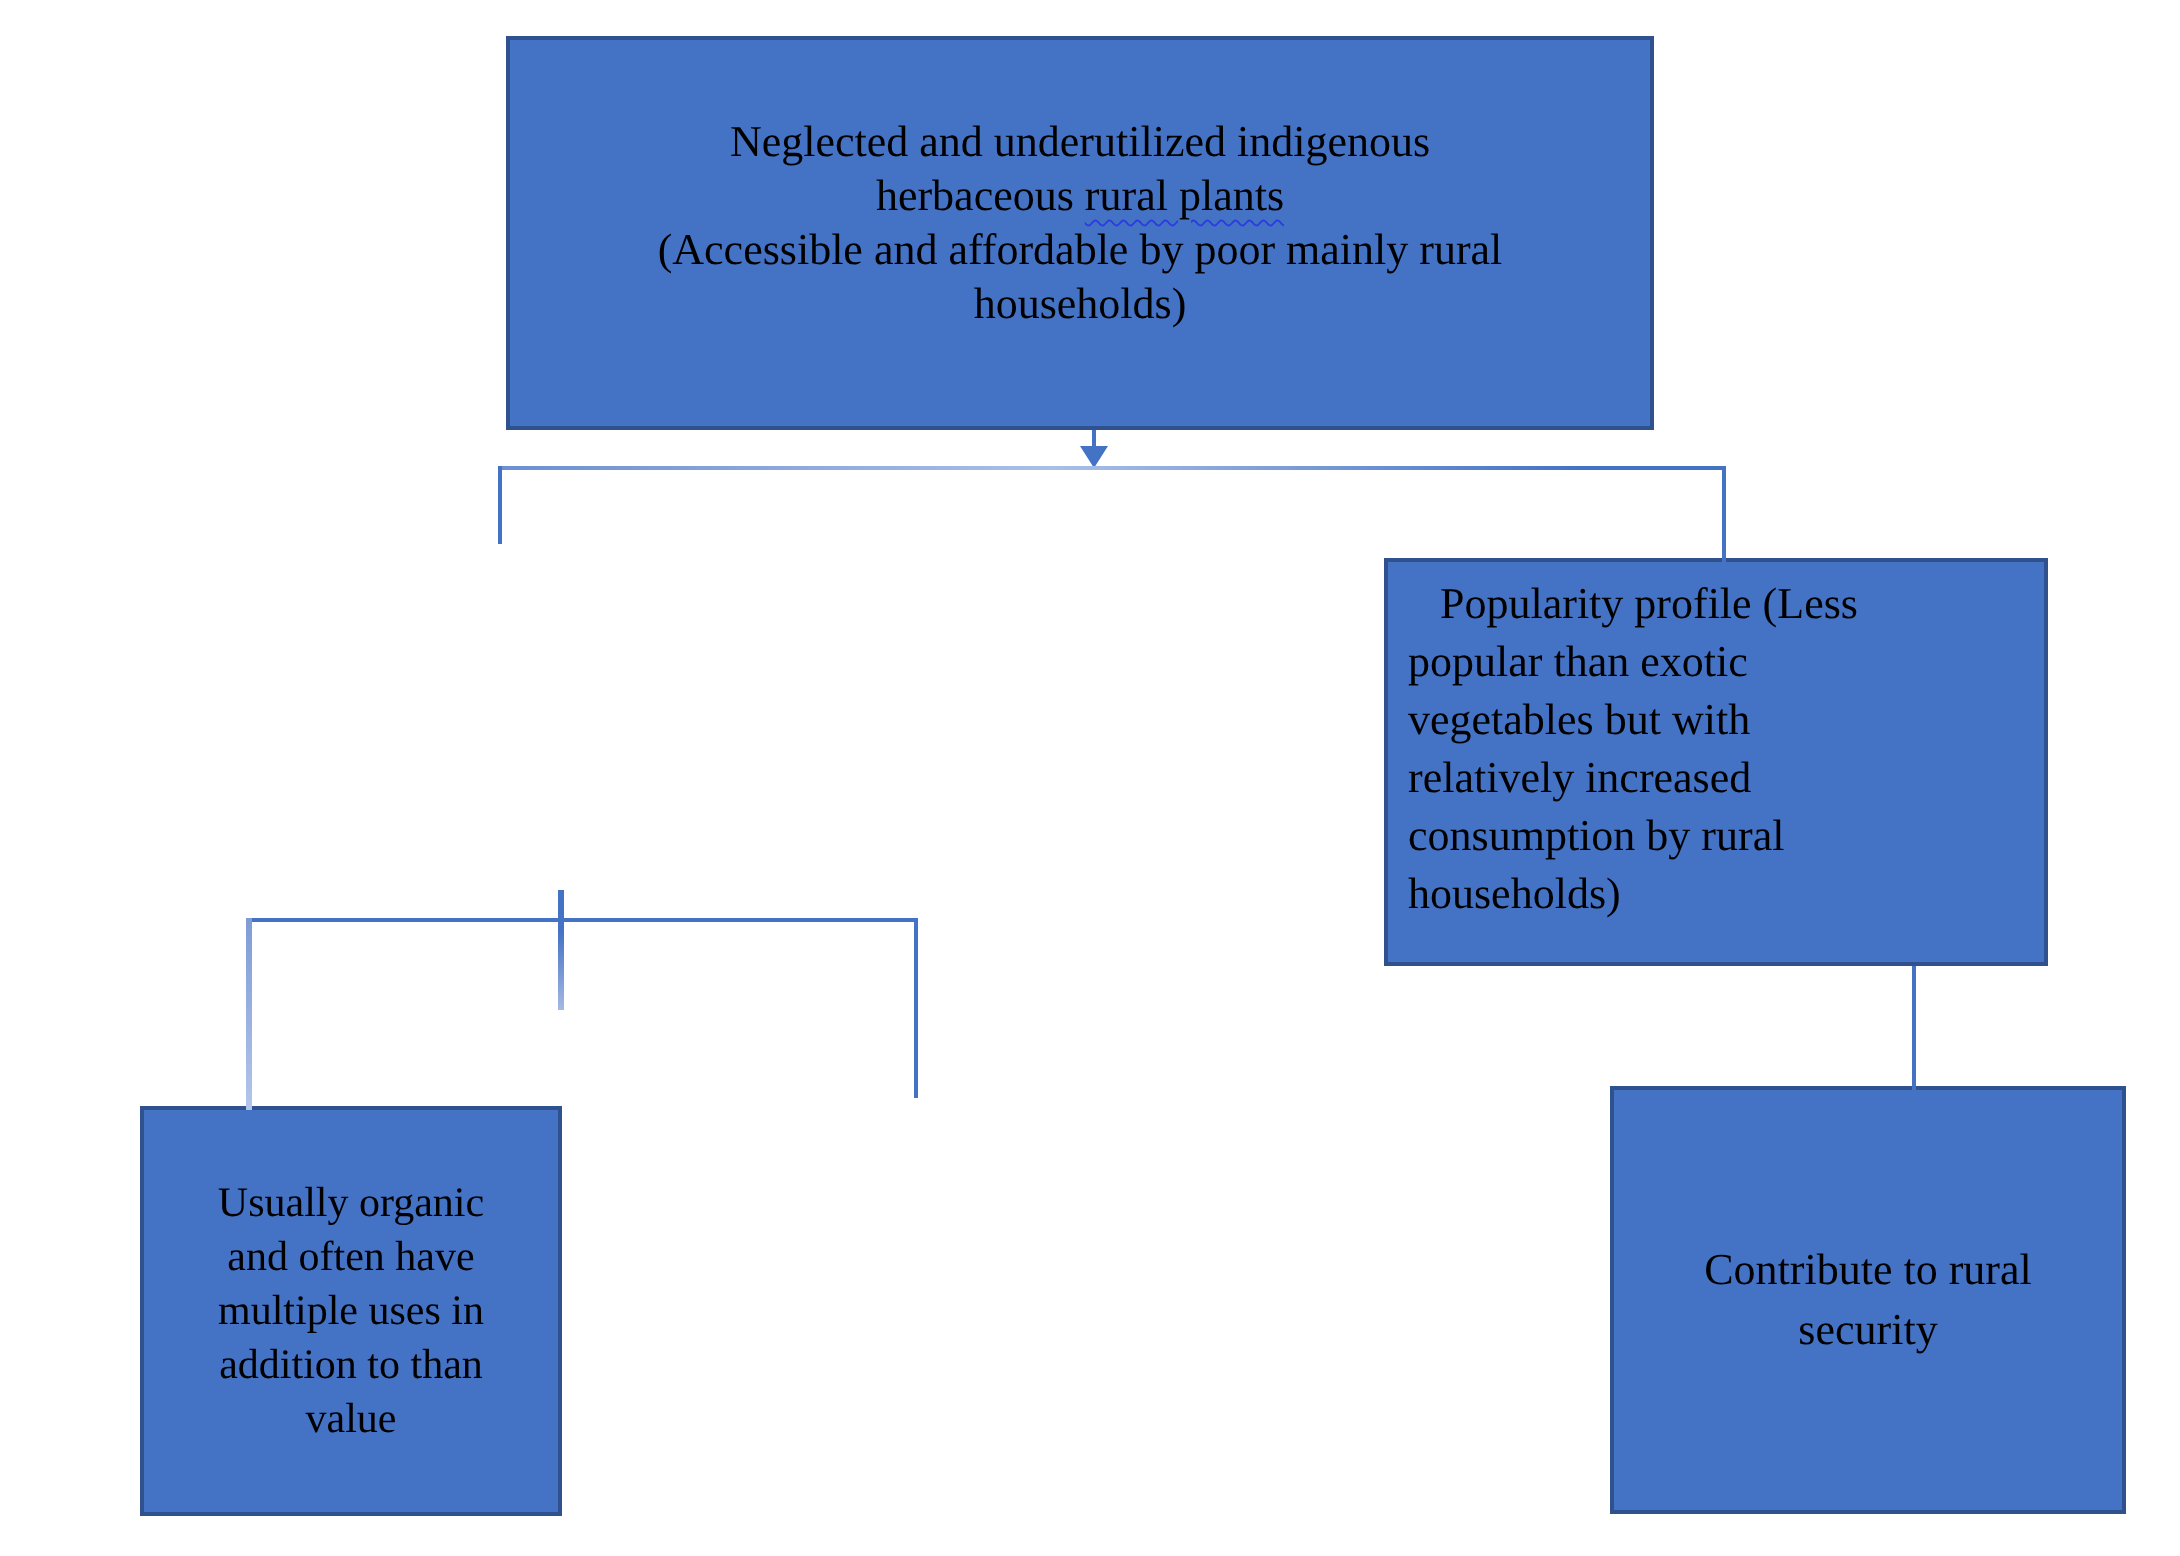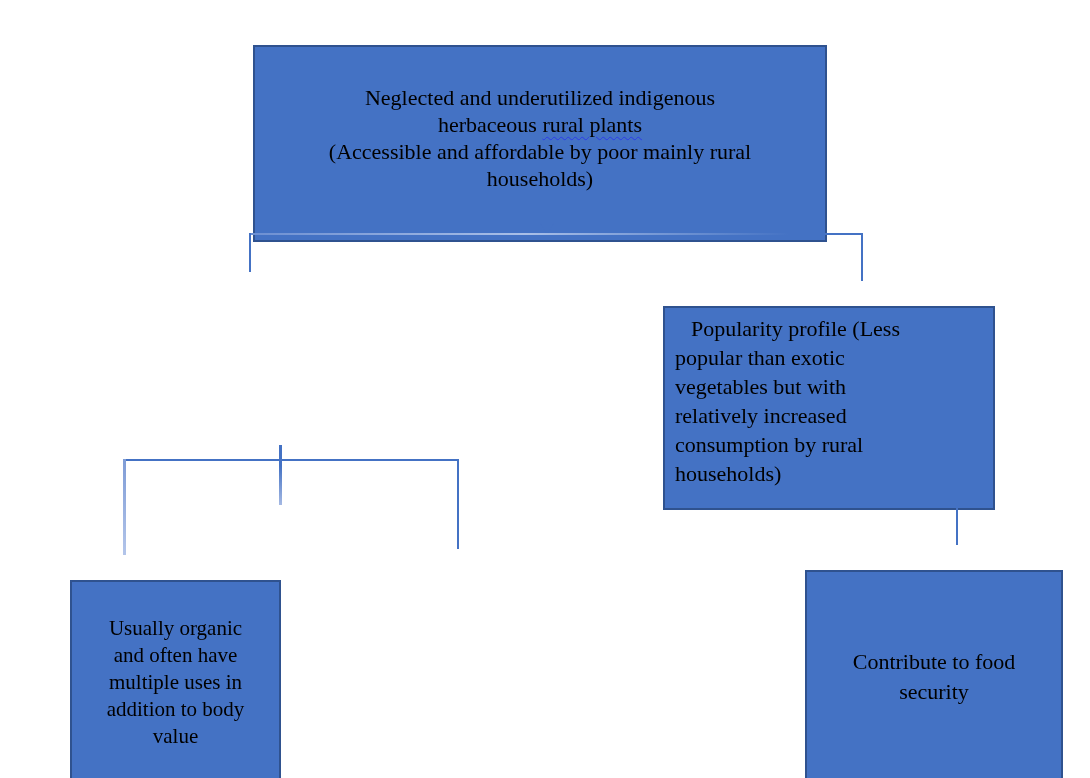--- a/index.html
+++ b/index.html
@@ -2,34 +2,34 @@
 <html><head>
 <meta charset="utf-8">
 <style>
   html,body{margin:0;padding:0;background:#fff;}
   .stage{
     position:relative;width:1090px;height:778px;background:#ffffff;
     overflow:hidden;font-family:"Liberation Serif","DejaVu Serif",serif;color:#000;
   }
   .box{
     position:absolute;background:#4472C4;border:2px solid #2F528F;
-    box-sizing:border-box;color:#000;margin-top:27px;
+    box-sizing:border-box;color:#000;
   }
   .txt{white-space:pre-line;}
   .center{text-align:center;}
   .flexc{display:flex;align-items:center;justify-content:center;}
 
   .b-root{left:253px;top:18px;width:574px;height:197px;font-size:22px;line-height:27px;}
   .b-root .txt{padding-top:37px;text-align:center;}
   .wavy{
     text-decoration-line:underline;text-decoration-style:wavy;
     text-decoration-color:#2B3BE8;text-decoration-thickness:1px;text-underline-offset:4px;
   }
   .b-nutri{left:105px;top:270px;width:345px;height:175px;font-size:21px;line-height:27px;padding-bottom:14px;}
-  .b-pop{left:663px;top:279px;width:332px;height:204px;font-size:22px;line-height:29px;}
+  .b-pop{left:692px;top:279px;width:332px;height:204px;font-size:22px;line-height:29px;}
   .b-pop .txt{padding:6px 8px 0 10px;text-indent:16px;}
   .b-organic{left:70px;top:553px;width:211px;height:205px;font-size:21px;line-height:27px;}
   .b-house{left:370px;top:543px;width:247px;height:215px;font-size:22px;line-height:29px;padding-top:8px;}
   .b-sec{left:805px;top:543px;width:258px;height:214px;font-size:22px;line-height:30px;}
 
   .line{position:absolute;background:#4472C4;}
   .l-root-stem{left:546px;top:215px;width:2px;height:10px;}
   .l-root-head{
     position:absolute;left:540px;top:223px;width:0;height:0;
     border-left:7px solid transparent;border-right:7px solid transparent;
@@ -66,27 +66,27 @@
 vegetables but with
 relatively increased
 consumption by rural
 households)</div>
   </div>
 
   <div class="box b-organic flexc">
     <div class="txt center">Usually organic
 and often have
 multiple uses in
-addition to body
+addition to than
 value</div>
   </div>
 
 
   <div class="box b-sec flexc">
-    <div class="txt center">Contribute to food
+    <div class="txt center">Contribute to rural
 security</div>
   </div>
 
   <div class="line l-root-stem"></div>
   <div class="l-root-head"></div>
   <div class="line l-branch-h"></div>
   <div class="line l-branch-lv"></div>
   <div class="line l-branch-rv"></div>
   <div class="line l-sub-stub"></div>
   <div class="line l-sub-h"></div>

